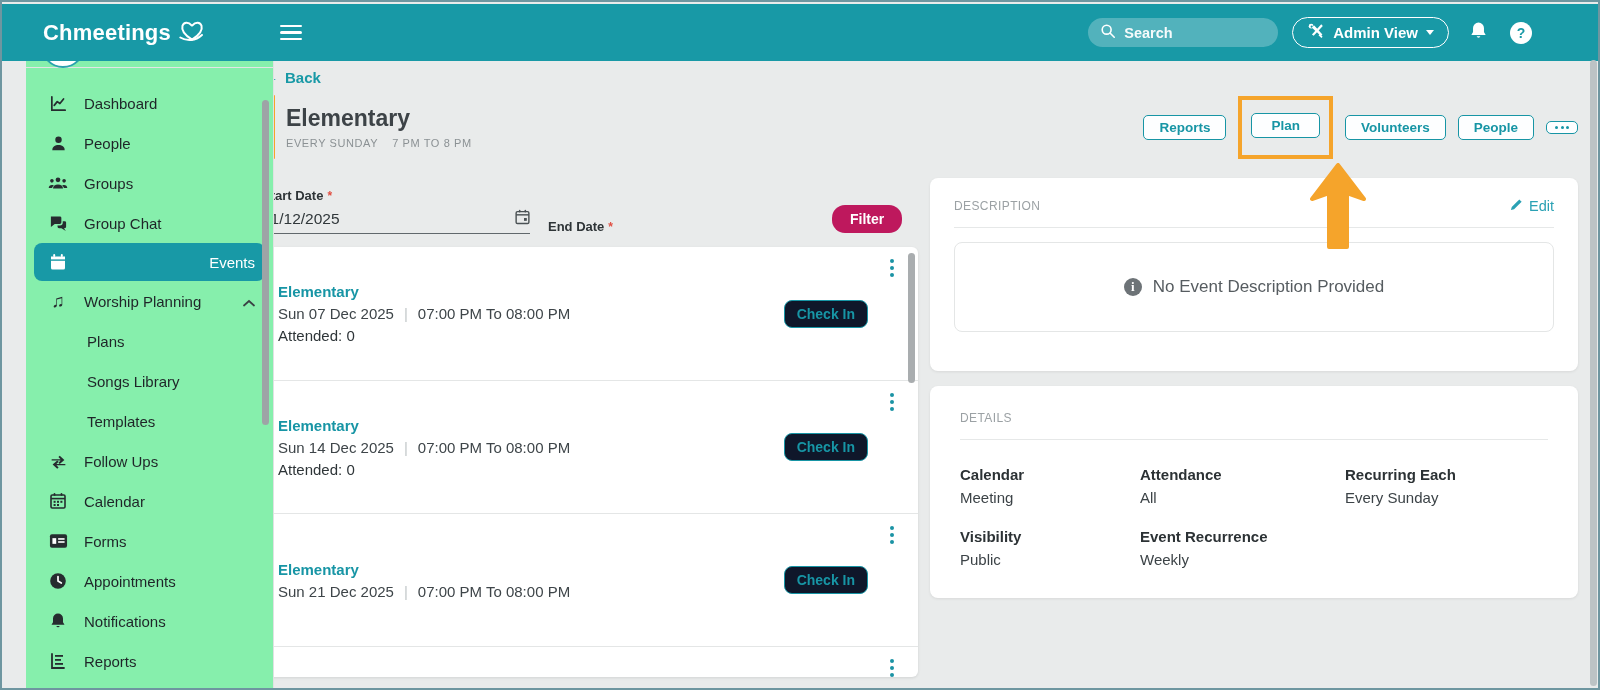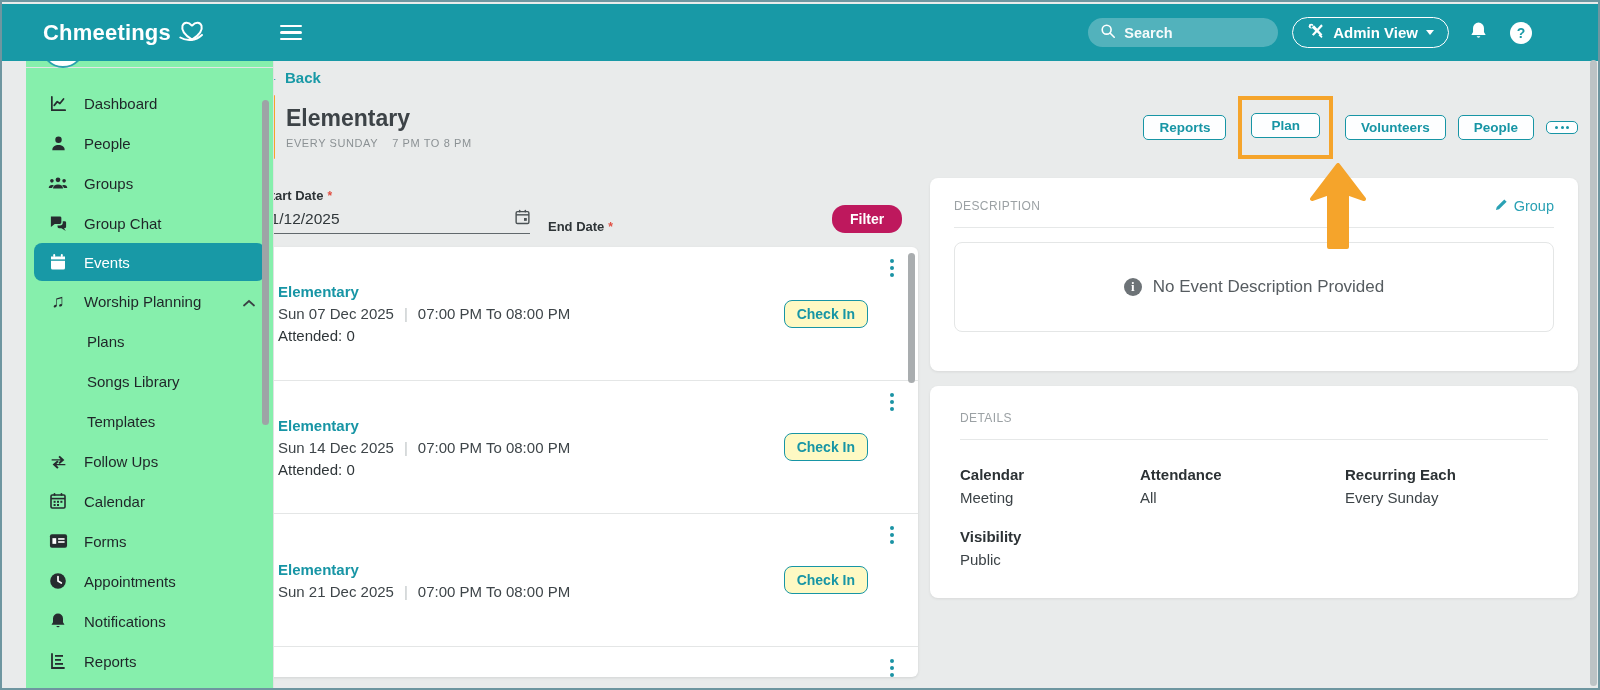--- a/index.html
+++ b/index.html
@@ -54,21 +54,21 @@
     background:#fff; border:2px solid #2ba2ae;
   }
   .nav { padding-top:15px; }
   .nav-item {
     height:40px; display:flex; align-items:center; padding:0 18px 0 22px;
     color:#1f2528; cursor:pointer; font-size:15px;
   }
   .nav-item .nicon { width:20px; display:flex; justify-content:center; align-items:center; }
   .nav-item .nlabel { margin-left:16px; white-space:nowrap; }
   .nav-item.active {
-    background:#1899a6; color:#fff; border-radius:8px; margin:0 8px; padding:0 10px 0 14px; height:38px;
+    background:#1899a6; color:#fff; border-radius:8px; margin:0 8px; padding:0 10px 0 14px; height:38px;justify-content:space-between;
   }
   .nav-item.child { padding-left:45px; }
   .nav-item .chev { margin-left:auto; }
   .music-glyph { font-size:18px; line-height:1; color:#262c2f; }
   .sidebar-scroll {
     position:absolute; right:4px; top:43px; width:7px; height:325px;
     background:#9ea4a6; border-radius:4px; cursor:pointer;
   }
 
   
@@ -121,21 +121,21 @@
   .event-row { height:133px; position:relative; padding:10px 20px 10px 16px; }
   .event-row + .event-row { border-top:1px solid #e4e6e6; }
   .kebab { position:absolute; top:10px; right:22px; display:flex; flex-direction:column; gap:3px; cursor:pointer; padding:2px; }
   .kebab i { width:4px; height:4px; border-radius:50%; background:#1b93a4; display:block; }
   .event-body { display:flex; justify-content:space-between; align-items:center; height:100%; padding-right:30px; }
   .event-title { color:#1795a5; font-weight:bold; font-size:15px; text-decoration:none; cursor:pointer; display:inline-block; }
   .event-datetime { margin-top:4px; font-size:15px; color:#3e4549; display:flex; align-items:center; gap:10px; }
   .event-datetime .sep { color:#c3c8ca; }
   .event-attended { margin-top:5px; font-size:15px; color:#2e3538; }
   .checkin-btn {
-    background:#fef9c3; border:1px solid #1795a5; color:#1795a5; font-weight:bold; font-size:14px;
+    background:#0f172a; border:1px solid #1795a5; color:#1795a5; font-weight:bold; font-size:14px;
     padding:5px 12px; border-radius:8px; cursor:pointer; font-family:"Liberation Sans",sans-serif;
   }
   .list-scrollbar { position:absolute; top:6px; right:3px; width:7px; height:130px; background:#a9adaf; border-radius:4px; z-index:2; cursor:pointer; }
 
   
   .panel { background:#fff; border-radius:8px; box-shadow:0 1px 3px rgba(0,0,0,.08); }
   .desc-panel { height:193px; margin-top:4px; padding:20px 24px; }
   .panel-head { display:flex; align-items:center; justify-content:space-between; }
   .panel-label { font-size:12px; color:#9ba1a4; letter-spacing:.4px; }
   .edit-link { display:inline-flex; align-items:center; gap:6px; color:#2aa1b4; font-size:14.5px; text-decoration:none; cursor:pointer; }
@@ -489,21 +489,21 @@
     <div class="right-col">
       <section class="panel desc-panel">
         <div class="panel-head">
           <span class="panel-label">DESCRIPTION</span>
           <a class="edit-link">
             <span>
               <svg width="13" height="13" viewBox="0 0 14 14">
                   <path d="M1 13l.9-3.4L10 1.5l2.5 2.5-8.1 8.1z" fill="#2aa1b4"></path>
                 </svg>
             </span>
-            <span>Group</span>
+            <span>Edit</span>
           </a>
         </div>
         <hr class="panel-divider">
         <div class="desc-empty-box">
           <span class="info-circle">i</span>
           <span class="desc-empty-text">No Event Description Provided</span>
         </div>
       </section>
 
       <section class="panel details-panel">
@@ -519,20 +519,24 @@
             <div class="detail-value">All</div>
           </div>
           <div>
             <div class="detail-label">Recurring Each</div>
             <div class="detail-value">Every Sunday</div>
           </div>
           <div>
             <div class="detail-label">Visibility</div>
             <div class="detail-value">Public</div>
           </div>
+          <div>
+            <div class="detail-label">Event Recurrence</div>
+            <div class="detail-value">Weekly</div>
+          </div>
         </div>
       </section>
     </div>
   </div>
 </main>
 
 <svg class="annotation-arrow" width="58" height="86" viewBox="0 0 58 86">
   <polygon points="29,2 3,36 20,30 20,84 38,84 38,30 55,36" fill="#F5A42B" stroke="#F5A42B" stroke-width="4" stroke-linejoin="round"></polygon>
 </svg>
 

